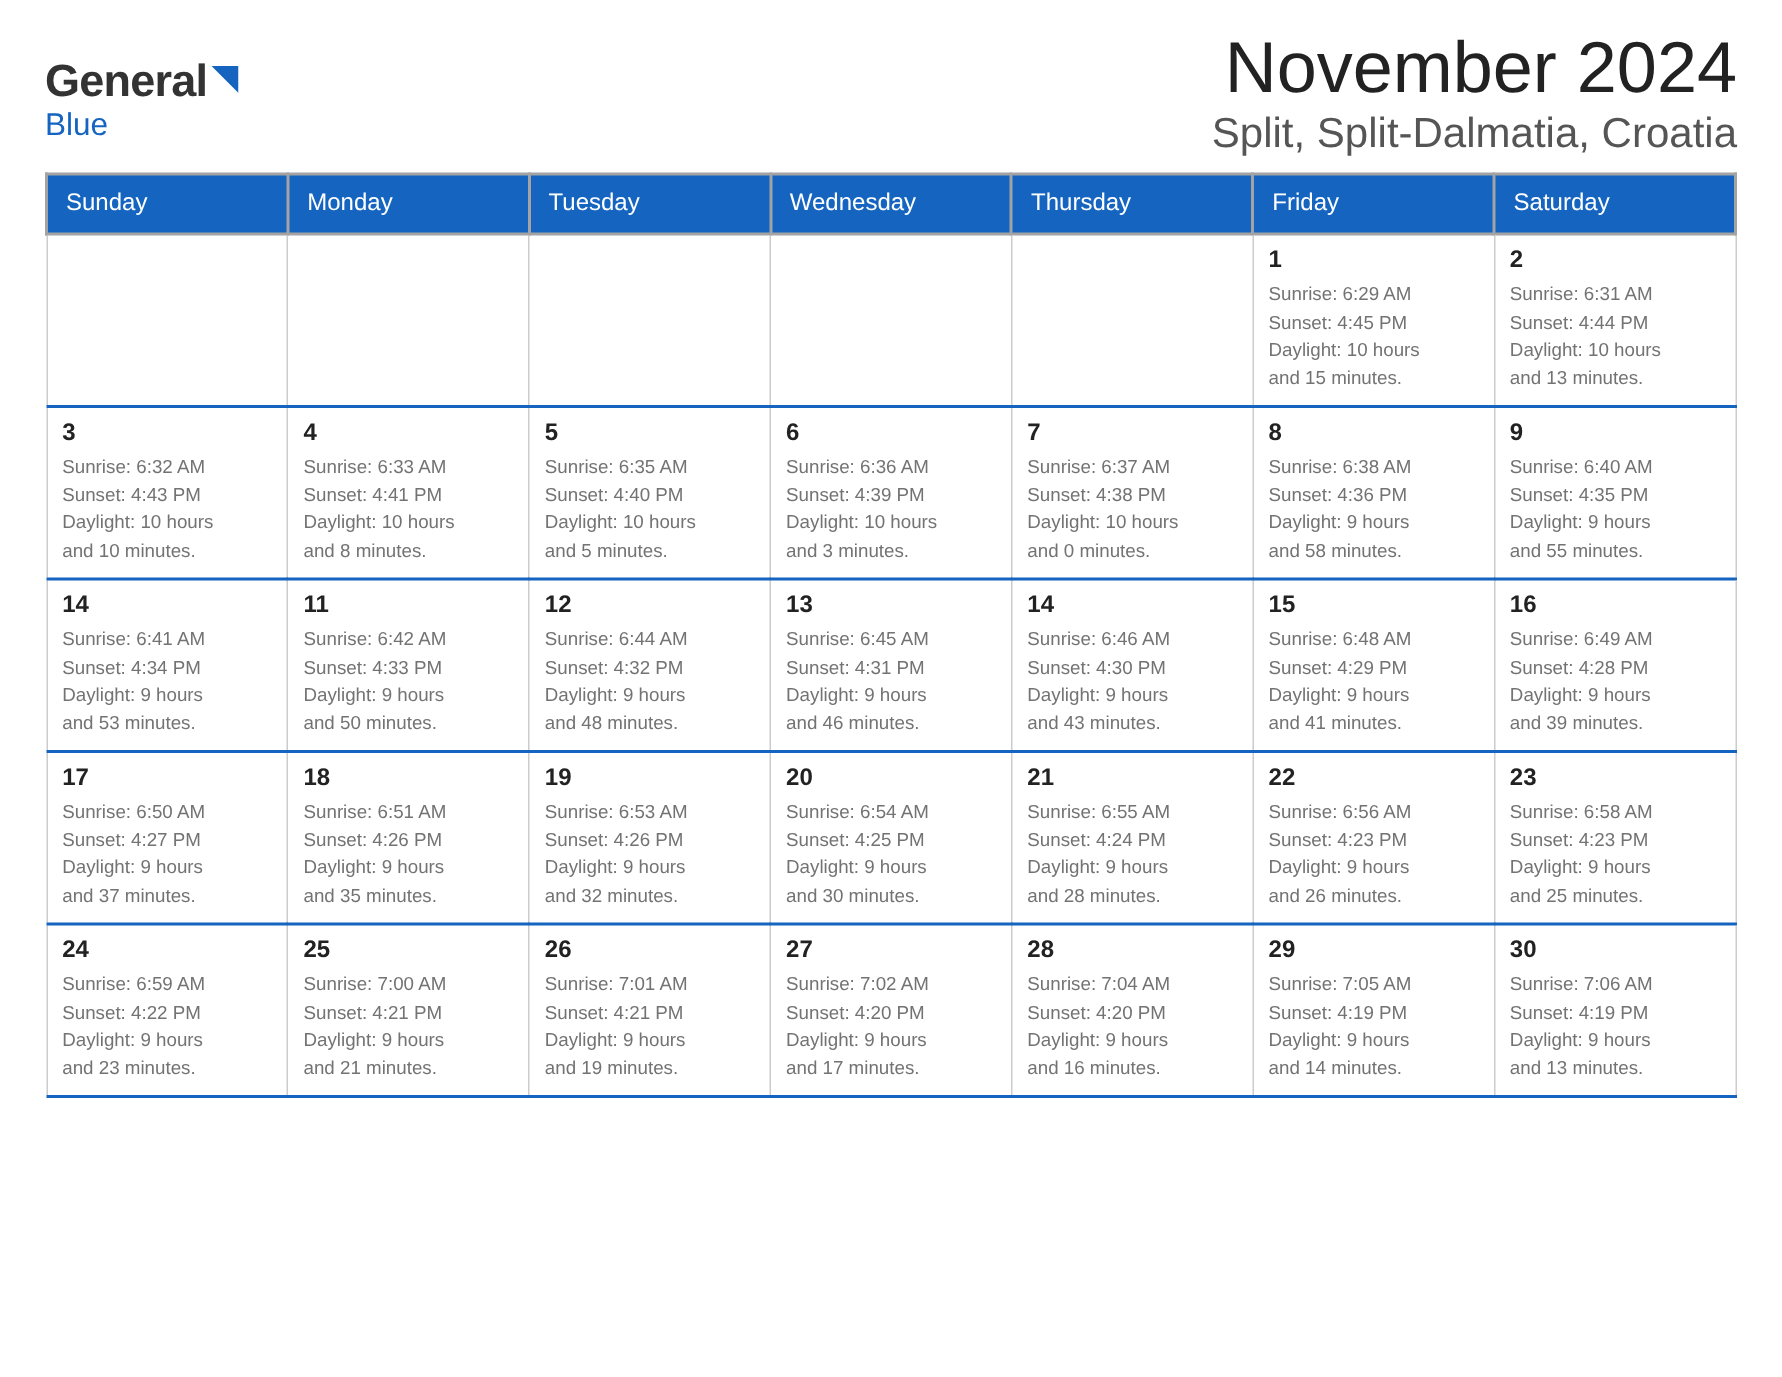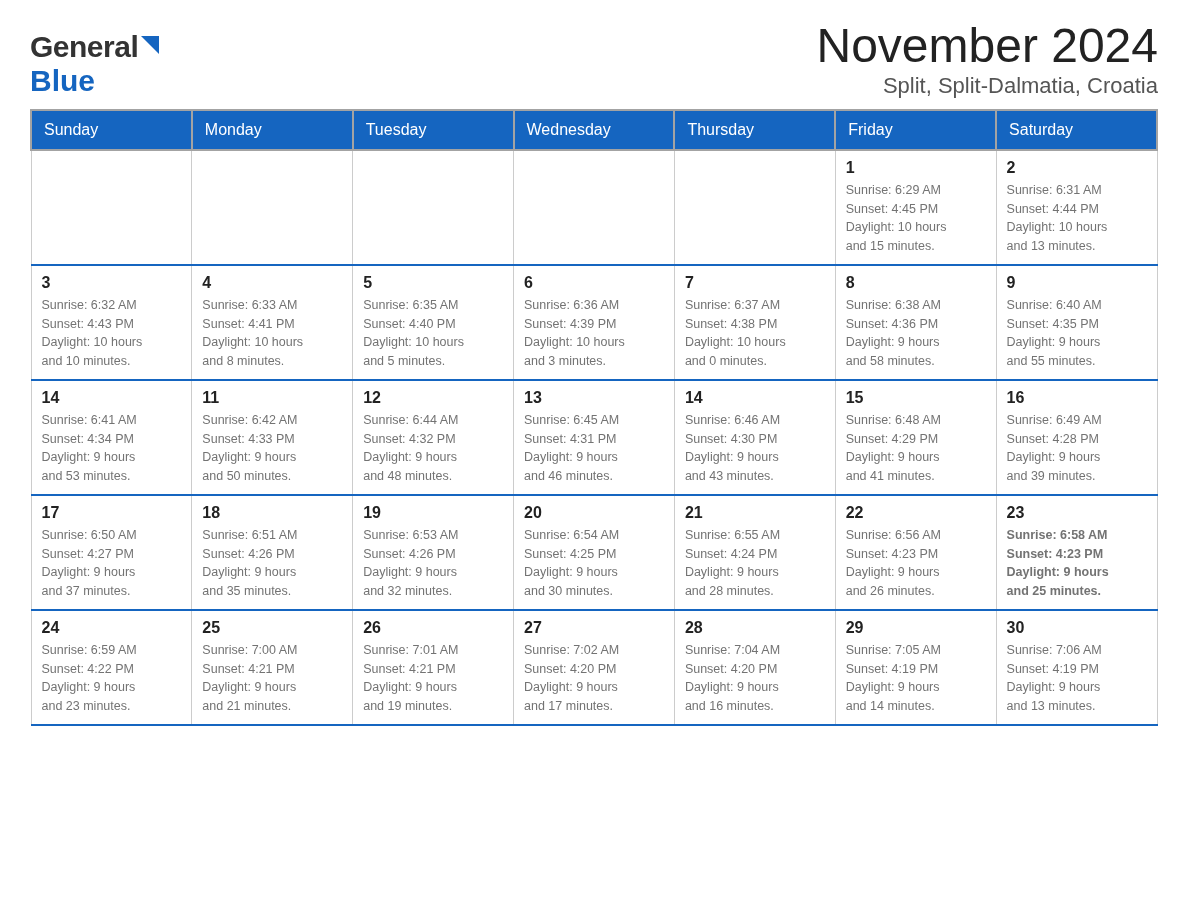--- a/index.html
+++ b/index.html
@@ -25,21 +25,21 @@
     .title-block {
       text-align: right;
     }
     .title-block h1 {
       font-size: 48px;
       font-weight: normal;
       color: #222;
       line-height: 1.1;
     }
     .title-block h2 {
-      font-size: 22px;
+      font-size: 28px;
       font-weight: normal;
       color: #555;
     }
     .calendar {
       width: 100%;
       border-collapse: collapse;
       margin-top: 8px;
     }
     .calendar thead th {
       background: #1565c0;
@@ -86,22 +86,22 @@
       font-size: 30px;
       font-weight: bold;
       color: #333;
       letter-spacing: -0.5px;
     }
     .logo-arrow {
       display: inline-block;
       margin-left: 3px;
     }
     .logo-text-blue {
-      font-size: 30px;
-      font-weight: bold;
+      font-size: 21px;
+      font-weight: normal;
       color: #1565c0;
     }
   </style>
 </head>
 <body>
 
 <div class="header-row">
   <div class="logo">
     <div class="logo-line1">
       <span class="logo-text-general">General</span>
@@ -295,21 +295,21 @@
         </td>
         <td>
           <div class="day-num">22</div>
           <div class="day-info" style="white-space: pre-line;">Sunrise: 6:56 AM
 Sunset: 4:23 PM
 Daylight: 9 hours
 and 26 minutes.</div>
         </td>
         <td>
           <div class="day-num">23</div>
-          <div class="day-info" style="white-space: pre-line; font-weight: bold;">Sunrise: 6:58 AM
+          <div class="day-info" style="white-space: pre-line;">Sunrise: 6:58 AM
 Sunset: 4:23 PM
 Daylight: 9 hours
 and 25 minutes.</div>
         </td>
       </tr>
       <tr>
         <td>
           <div class="day-num">24</div>
           <div class="day-info" style="white-space: pre-line;">Sunrise: 6:59 AM
 Sunset: 4:22 PM

